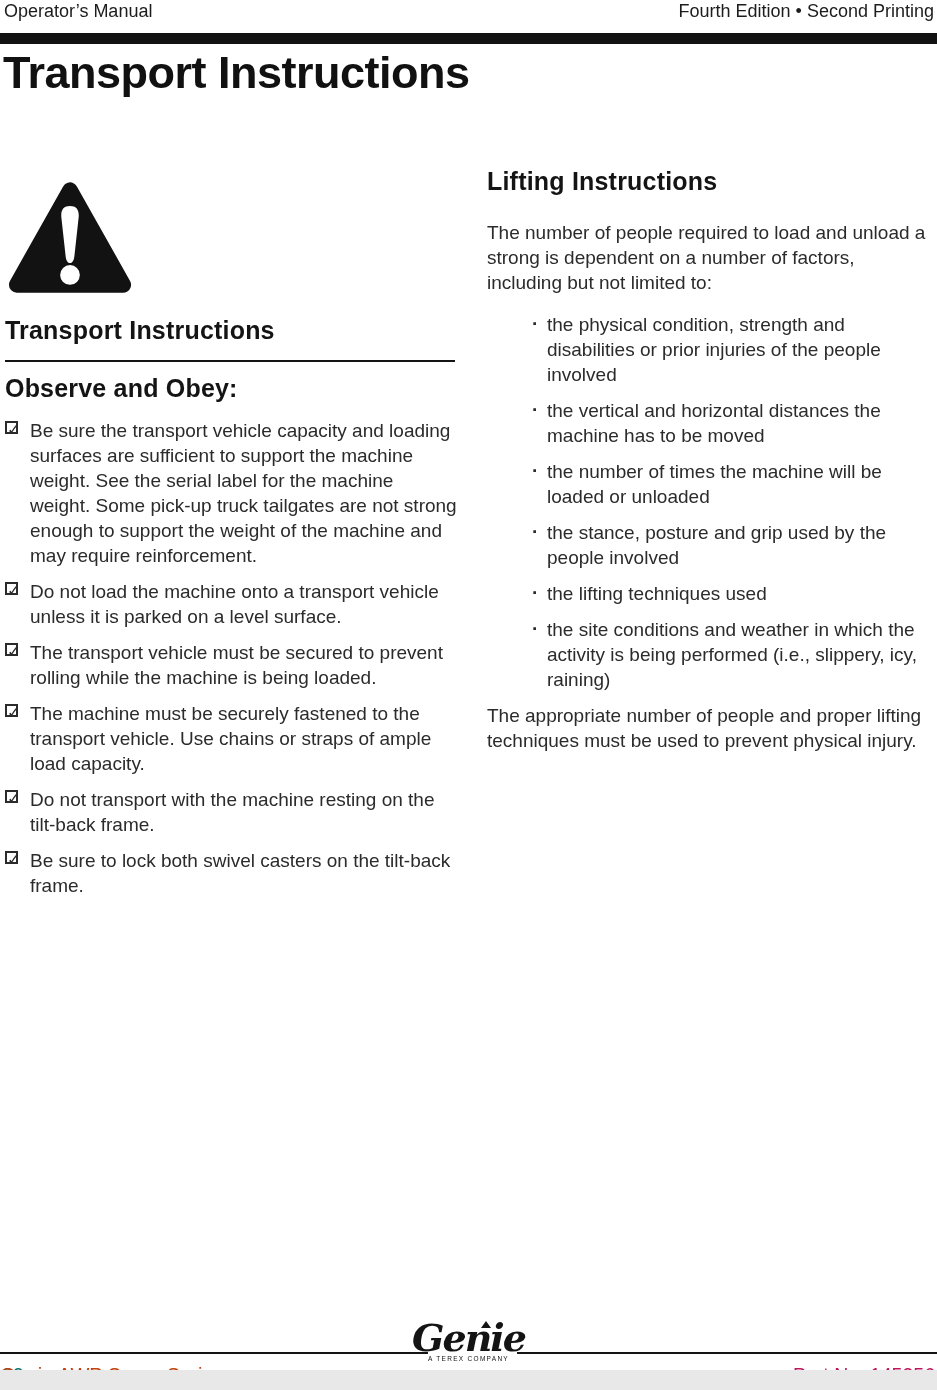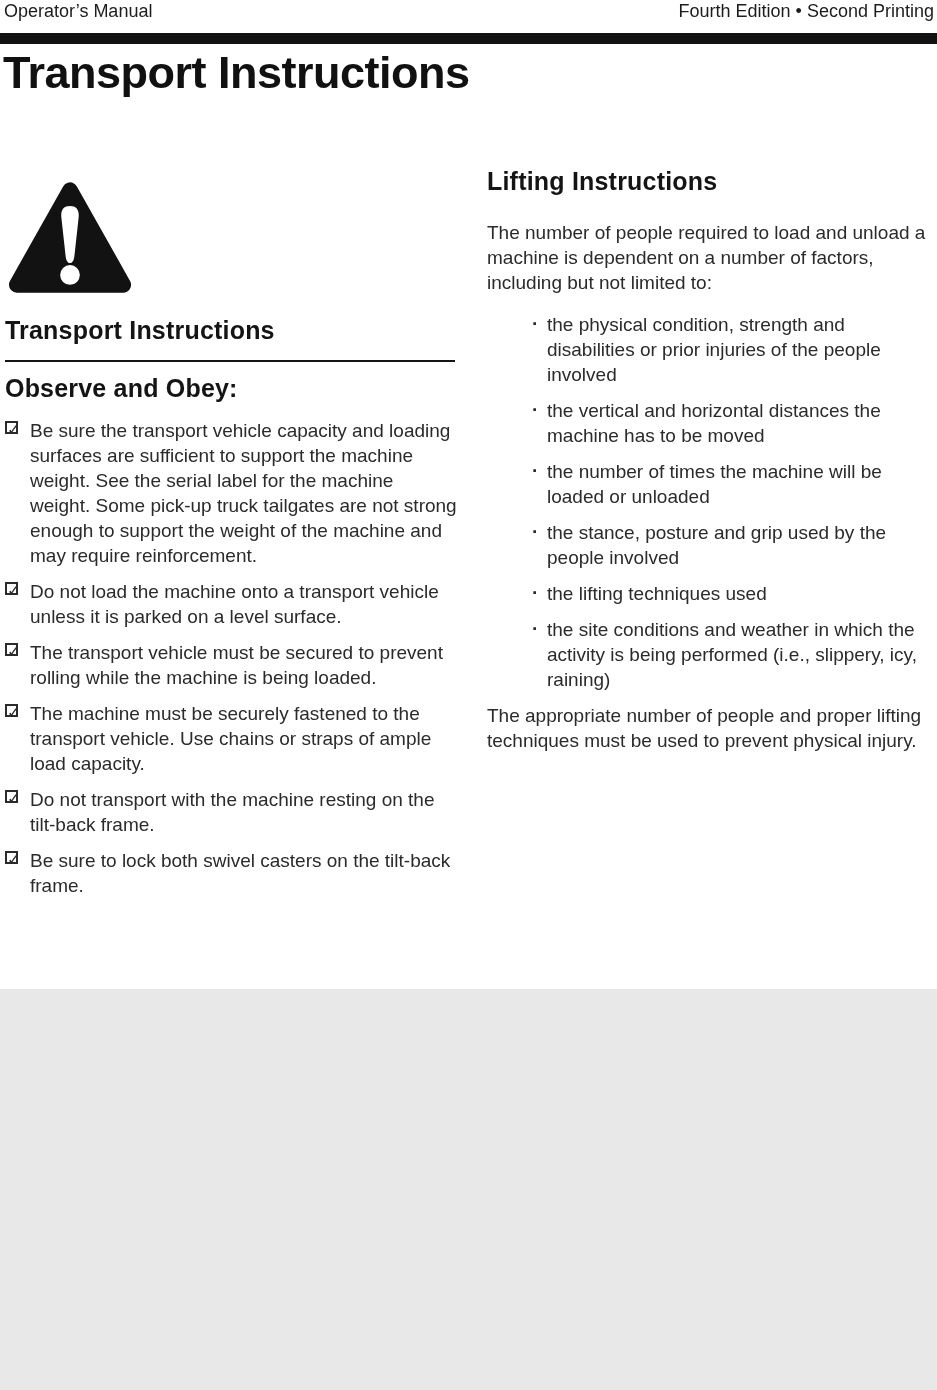--- a/index.html
+++ b/index.html
@@ -1,20 +1,20 @@
 <!DOCTYPE html>
 <html><head>
 <meta charset="utf-8">
 <style>
   * { box-sizing: border-box; }
   html,body { margin:0; padding:0; background:#e8e8e8; }
   .page {
     position: relative;
     width: 937px;
-    height: 989px;
+    height: 1370px;
     margin: 0 auto;
     background: #ffffff;
     font-family: "Liberation Sans", "DejaVu Sans", sans-serif;
     color: #2b2b2b;
     overflow: hidden;
   }
   .abs { position: absolute; }
 
   
   .header-left  { left:4px;  top:1px; font-size:18px; color:#1c1c1c; }
@@ -145,21 +145,21 @@
       <li>
         <span class="checkbox"></span>
         <span>Be sure to lock both swivel casters on the tilt-back frame.</span>
       </li>
     </ul>
   </div>
 
   <div class="abs col-right">
     <h2 class="sec">Lifting Instructions</h2>
 
-    <p class="body-text intro">The number of people required to load and unload a machine is dependent on a number of factors, including but not limited to:</p>
+    <p class="body-text intro">The number of people required to load and unload a strong is dependent on a number of factors, including but not limited to:</p>
 
     <ul class="bullets">
       <li>the physical condition, strength and disabilities or prior injuries of the people involved</li>
       <li>the vertical and horizontal distances the machine has to be moved</li>
       <li>the number of times the machine will be loaded or unloaded</li>
       <li>the stance, posture and grip used by the people involved</li>
       <li>the lifting techniques used</li>
       <li>the site conditions and weather in which the activity is being performed (i.e., slippery, icy, raining)</li>
     </ul>
 

